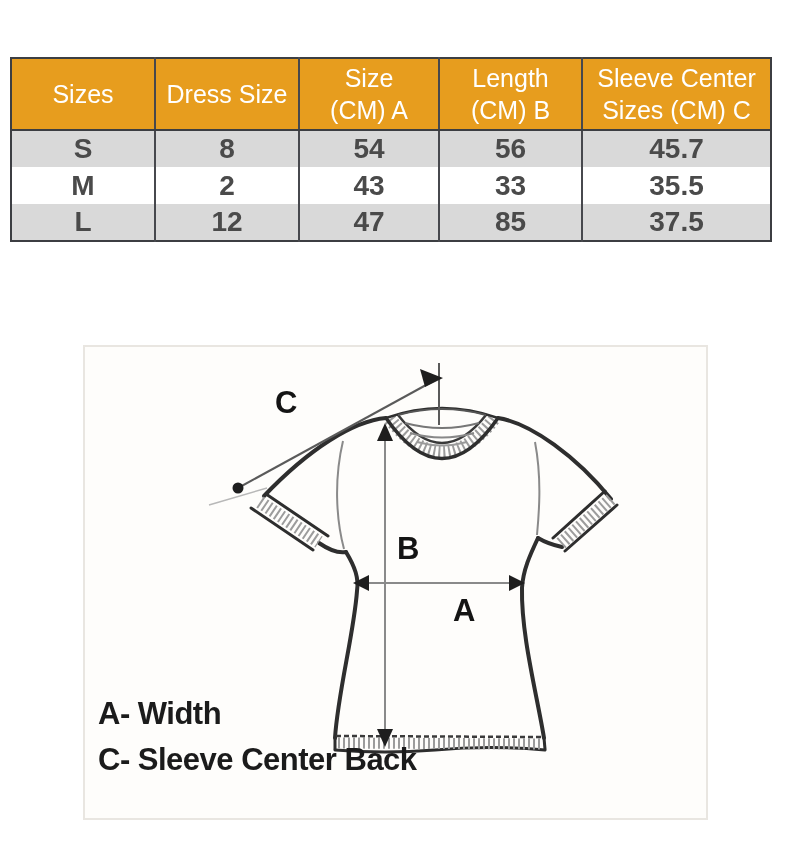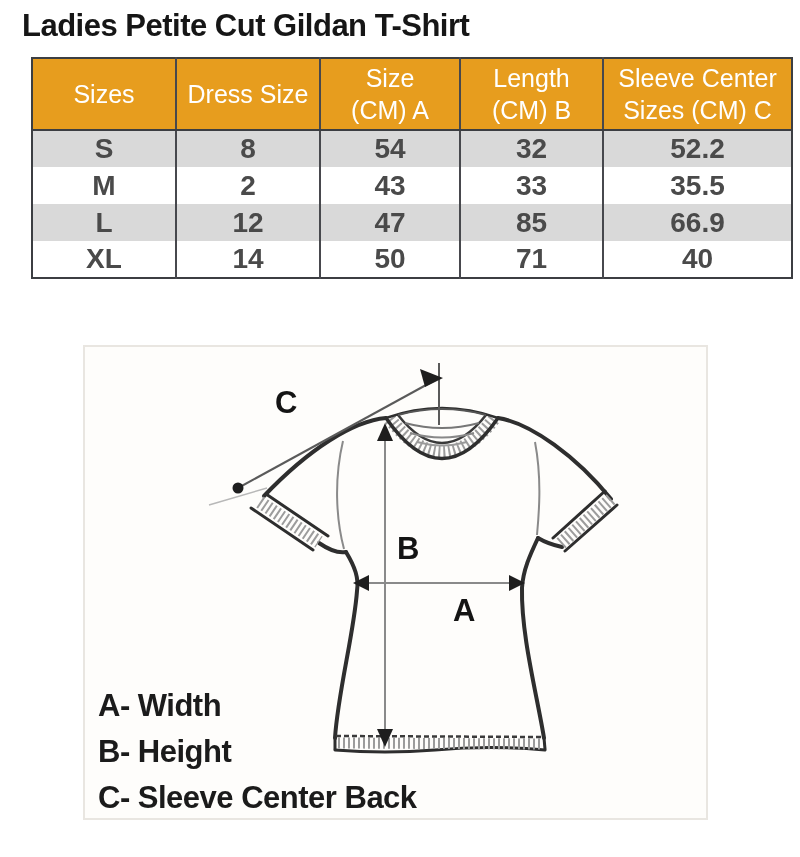--- a/index.html
+++ b/index.html
@@ -7,21 +7,21 @@
     font-family: "Liberation Sans", sans-serif; }
   .page { position: relative; width: 800px; height: 857px; background: #ffffff; }
 
   .page-title {
     position: absolute; left: 22px; top: 8px;
     font-size: 31px; font-weight: 700; color: #161616; letter-spacing: -0.5px;
   }
 
   
   table.size-chart {
-    position: absolute; left: 31px; top: 57px; width: 760px;
+    position: absolute; left: 10px; top: 57px; width: 760px;
     border-collapse: collapse; table-layout: fixed;
     border: 2px solid #3c3e42;
     padding-left: 24px;
   }
   table.size-chart col.c1 { width: 144px; }
   table.size-chart col.c2 { width: 144px; }
   table.size-chart col.c3 { width: 140px; }
   table.size-chart col.c4 { width: 143px; }
   table.size-chart col.c5 { width: 189px; }
   table.size-chart th {
@@ -39,34 +39,33 @@
   table.size-chart tbody tr:nth-child(even) { background: #ffffff; }
   .hline { display: block; }
 
   
   .diagram-box {
     position: absolute; left: 83px; top: 345px; width: 625px; height: 475px;
     background: #fefdfb; border: 2px solid #e9e6e1;
   }
   .diagram-box svg { position: absolute; left: 0; top: 0; }
   .legend {
-    position: absolute; left: 13px; top: 336px;
+    position: absolute; left: 13px; top: 344px;
   }
   .legend .legend-line {
     font-size: 31px; font-weight: 700; color: #1b1b1b; line-height: 46px;
     letter-spacing: -0.5px; white-space: nowrap;
   }
   .measure-label { font-family: "Liberation Sans", sans-serif; font-size: 31px; font-weight: 700; fill: #141414; }
 </style>
 </head>
 <body>
 
 <div class="page">
 
-  <div class="page-title">Ladies Petite Cut Gildan T-Shirt</div>
 
   <table class="size-chart">
     <colgroup>
         <col class="c1">
         <col class="c2">
         <col class="c3">
         <col class="c4">
         <col class="c5">
       </colgroup>
     <thead>
@@ -91,43 +90,36 @@
           <span class="hline">Sleeve Center</span>
           <span class="hline">Sizes (CM) C</span>
         </th>
       </tr>
     </thead>
     <tbody>
       <tr>
         <td>S</td>
         <td>8</td>
         <td>54</td>
-        <td>32</td>
-        <td>52.2</td>
+        <td>56</td>
+        <td>45.7</td>
       </tr>
       <tr>
         <td>M</td>
         <td>2</td>
         <td>43</td>
         <td>33</td>
         <td>35.5</td>
       </tr>
       <tr>
         <td>L</td>
         <td>12</td>
         <td>47</td>
         <td>85</td>
-        <td>66.9</td>
-      </tr>
-      <tr>
-        <td>XL</td>
-        <td>14</td>
-        <td>50</td>
-        <td>71</td>
-        <td>40</td>
+        <td>37.5</td>
       </tr>
     </tbody>
   </table>
 
   <div class="diagram-box">
     <svg width="621" height="471" viewBox="0 0 621 471">
 
       <g>
         <path d="M 305 72 Q 357 138 409 72" fill="none" stroke="#9c9c9c" stroke-width="13" stroke-dasharray="2 3"></path>
         <path d="M 301 71 Q 357 152 413 71" fill="none" stroke="#2e2e2e" stroke-width="3.5" stroke-linecap="round"></path>
@@ -190,18 +182,17 @@
         <polygon points="440,236 424,228 424,244" fill="#1e1e1e"></polygon>
       </g>
 
       <text class="measure-label" x="190" y="66">C</text>
       <text class="measure-label" x="312" y="212">B</text>
       <text class="measure-label" x="368" y="274">A</text>
     </svg>
 
     <div class="legend">
       <div class="legend-line">A- Width</div>
-      <div class="legend-line">B- Height</div>
       <div class="legend-line">C- Sleeve Center Back</div>
     </div>
   </div>
 
 </div>
 
 </body></html>

